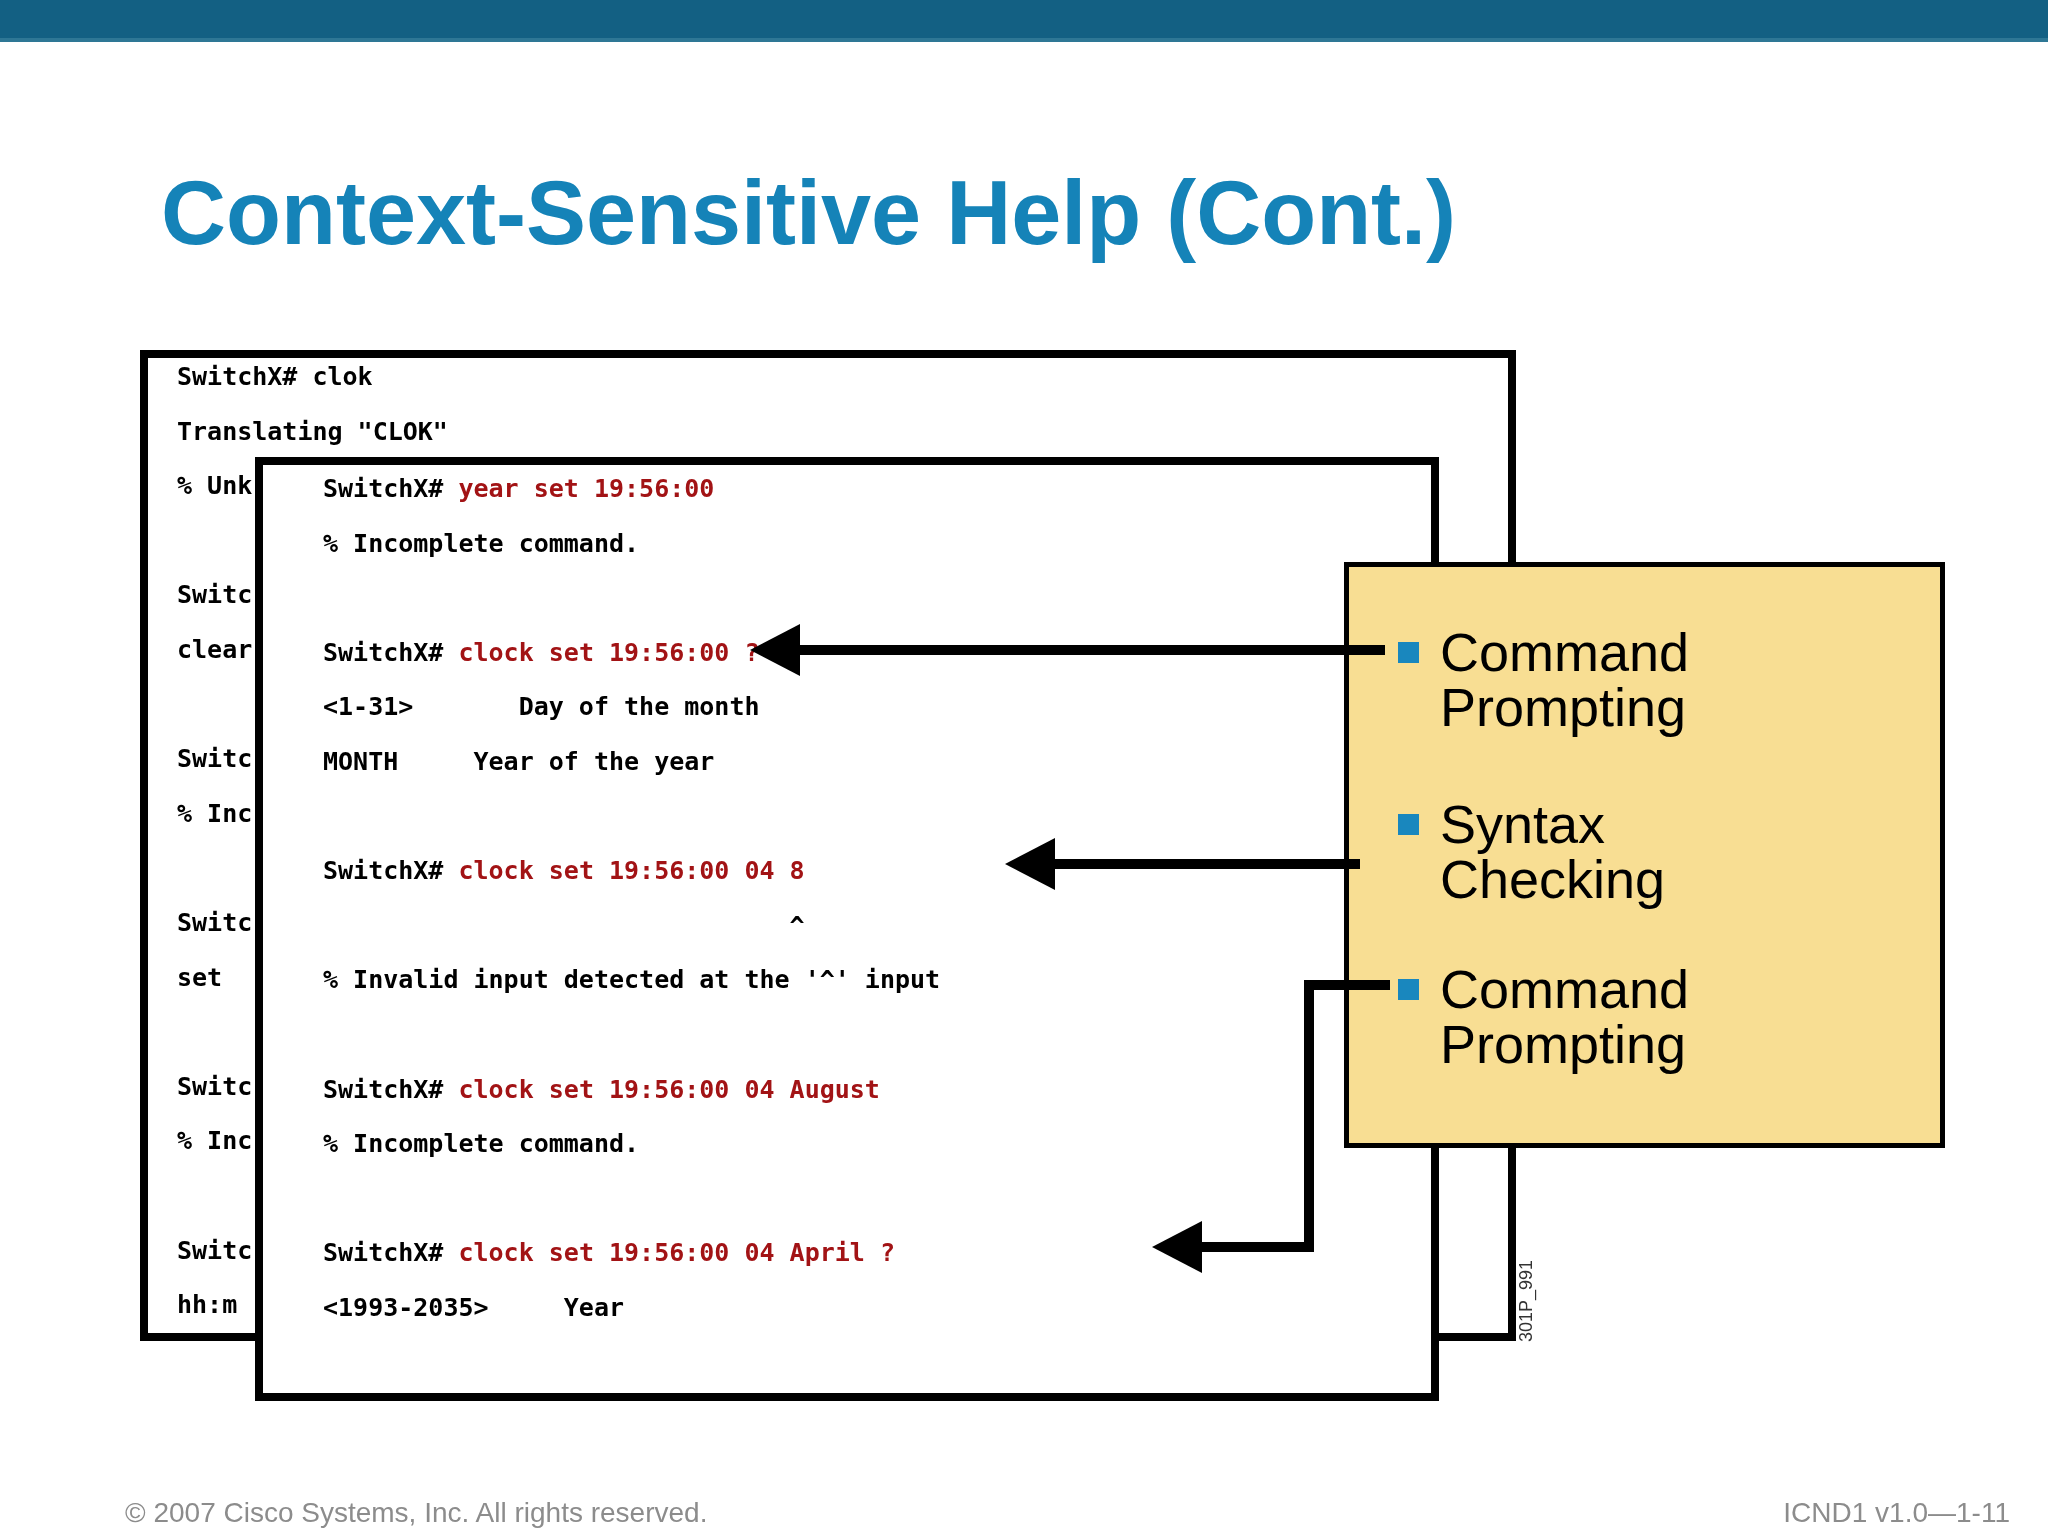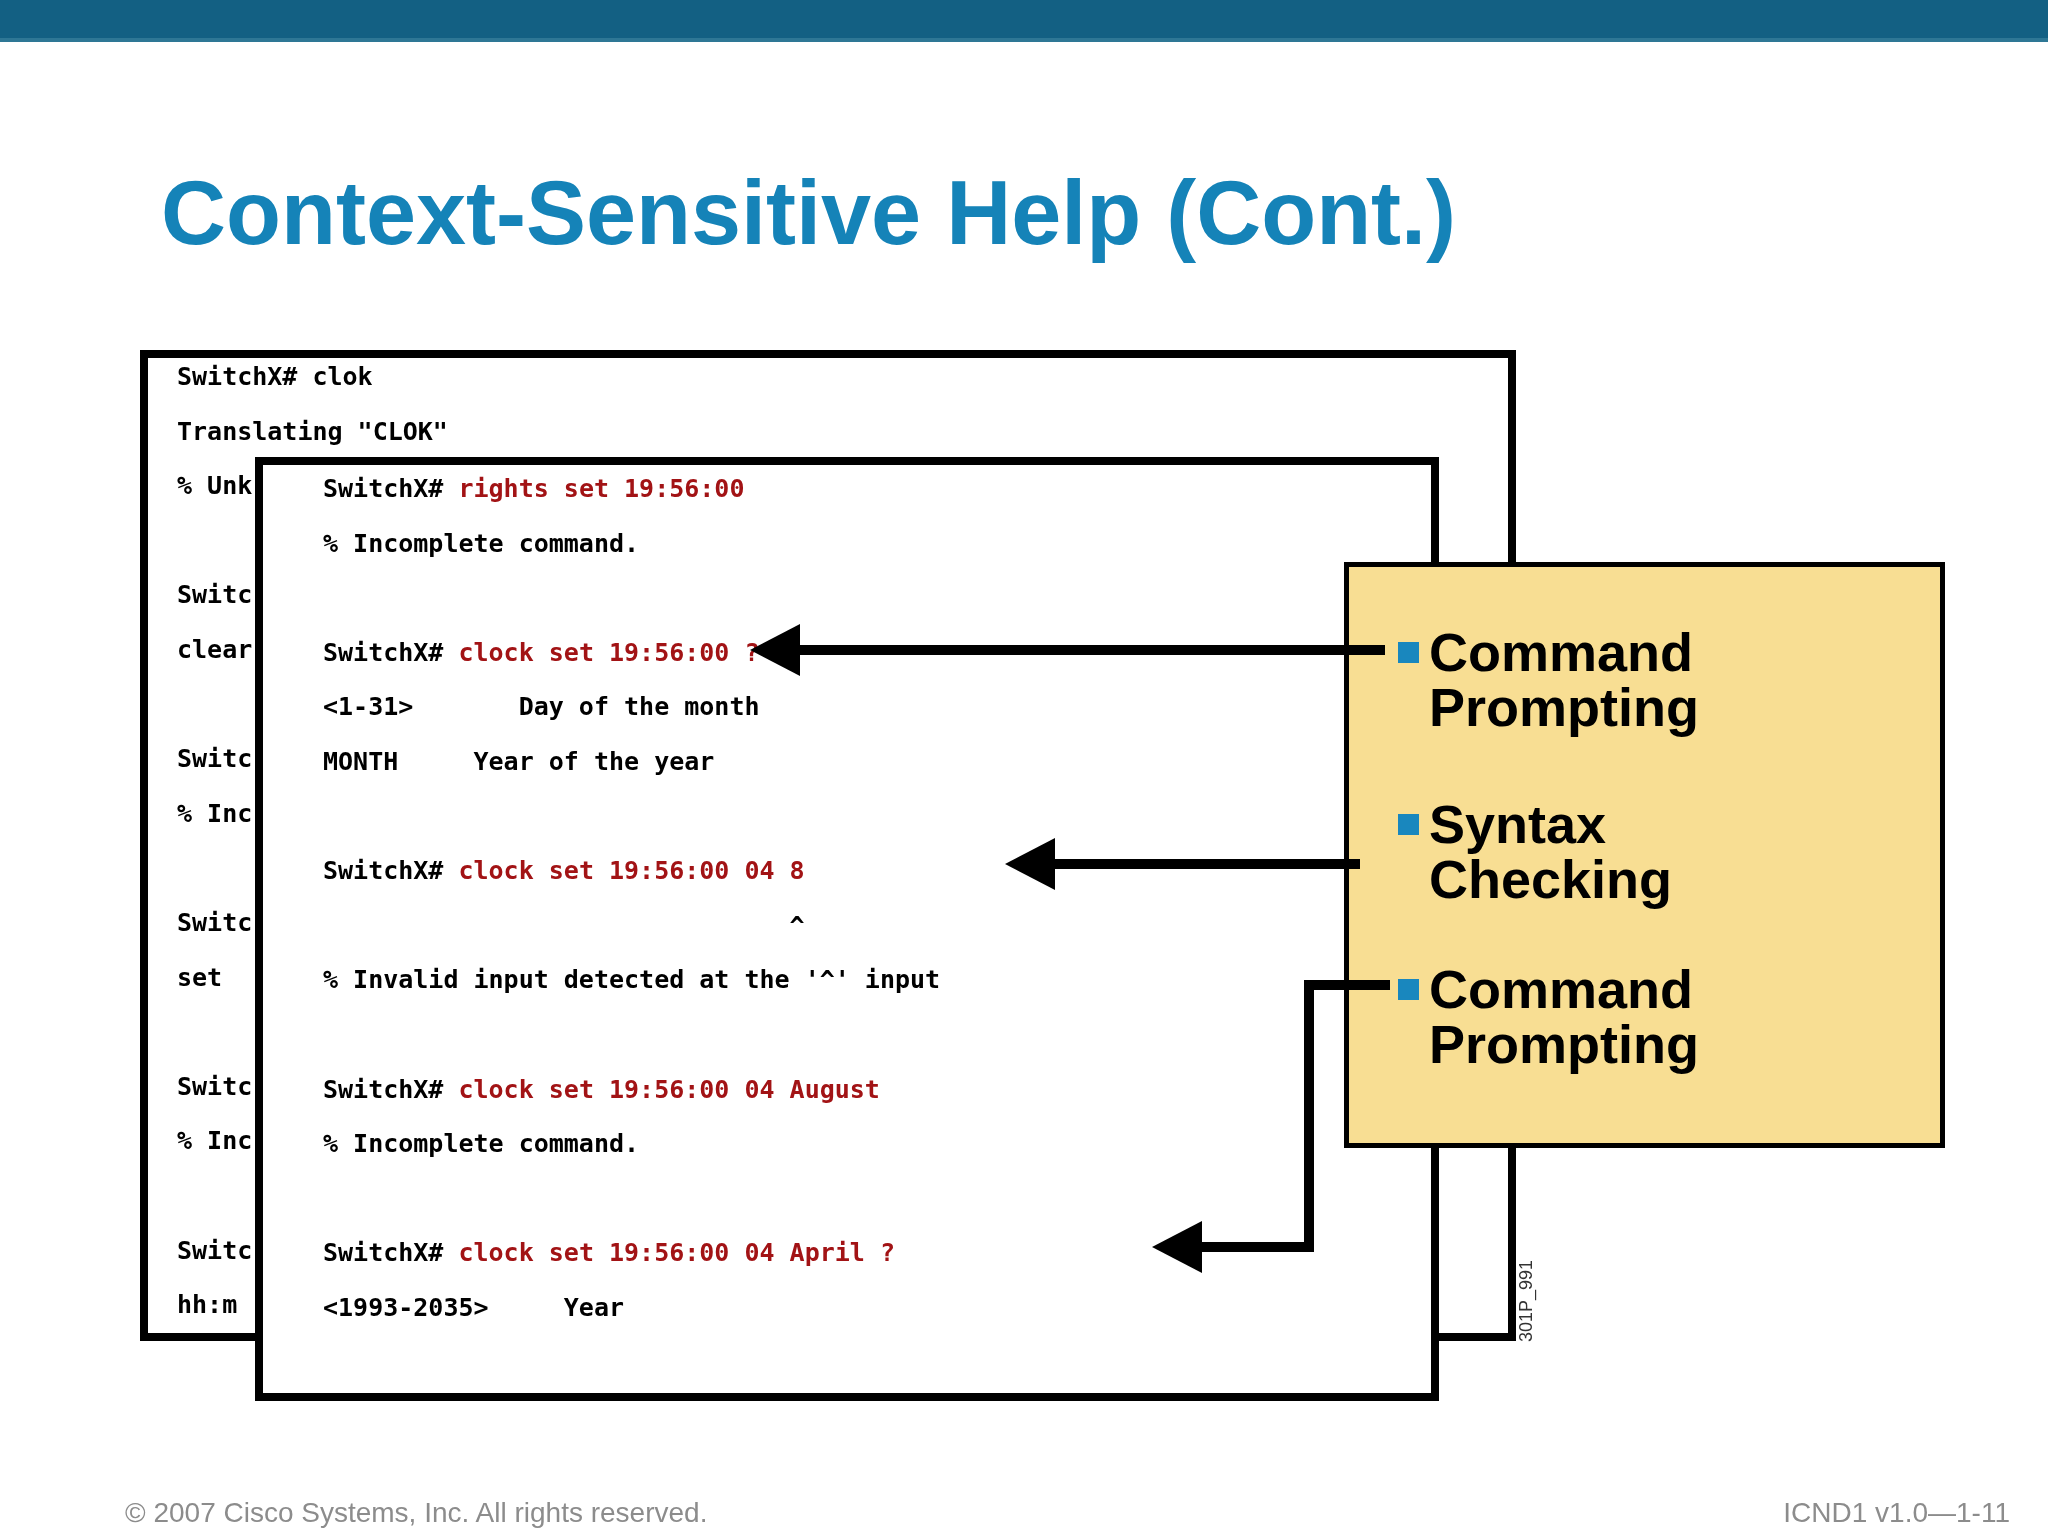--- a/index.html
+++ b/index.html
@@ -16,21 +16,21 @@
   .tbox{position:absolute;background:#ffffff;border:8px solid #000;box-sizing:border-box;}
   .back-box{left:140px;top:350px;width:1376px;height:991px;z-index:1;}
   .front-box{left:255px;top:457px;width:1184px;height:944px;z-index:3;}
   .term{position:absolute;margin:0;font-family:"DejaVu Sans Mono", monospace;font-size:25px;
         font-weight:bold;line-height:54.6px;white-space:pre;color:#000;}
   .back-term{left:177px;top:350px;z-index:2;}
   .front-term{left:323px;top:462px;z-index:4;}
   .term .red{color:var(--command-red);}
   .callout{position:absolute;left:1344px;top:562px;width:601px;height:586px;z-index:5;
            background:var(--callout-bg);border:5px solid #000;box-sizing:border-box;}
-  .citem{position:absolute;left:49px;display:flex;gap:10px;font-weight:bold;}
+  .citem{position:absolute;left:49px;display:flex;gap:21px;}
   .ci1{top:58px;} .ci2{top:230px;} .ci3{top:395px;}
   .bullet{width:21px;height:21px;background:var(--bullet-blue);margin-top:17px;flex:none;}
   .ctext{font-size:54px;line-height:55px;color:#000;white-space:pre-line;}
   .arrows{position:absolute;left:0;top:0;z-index:6;pointer-events:none;}
   .figcap{position:absolute;left:1516px;top:1342px;transform:rotate(-90deg);
           transform-origin:0 0;font-size:18px;line-height:21px;color:#333;white-space:nowrap;}
   .footer{position:absolute;top:1500px;font-size:28px;line-height:26px;color:var(--footer-gray);
           white-space:nowrap;}
   .footer-left{left:125px;}
   .footer-right{right:38px;}
@@ -58,21 +58,21 @@
 <span>Switc</span>
 <span>set</span>
 <span></span>
 <span>Switc</span>
 <span>% Inc</span>
 <span></span>
 <span>Switc</span>
 <span>hh:m</span></pre>
 
   <div class="tbox front-box"></div>
-  <pre class="term front-term"><span>SwitchX# </span><span class="red">rights set 19:56:00</span>
+  <pre class="term front-term"><span>SwitchX# </span><span class="red">year set 19:56:00</span>
 <span>% Incomplete command.</span>
 
 <span>SwitchX# </span><span class="red">clock set 19:56:00 ?</span>
 <span>&lt;1-31&gt;       Day of the month</span>
 <span>MONTH     Year of the year</span>
 
 <span>SwitchX# </span><span class="red">clock set 19:56:00 04 8</span>
 <span>                               ^</span>
 <span>% Invalid input detected at the '^' input</span>
 

